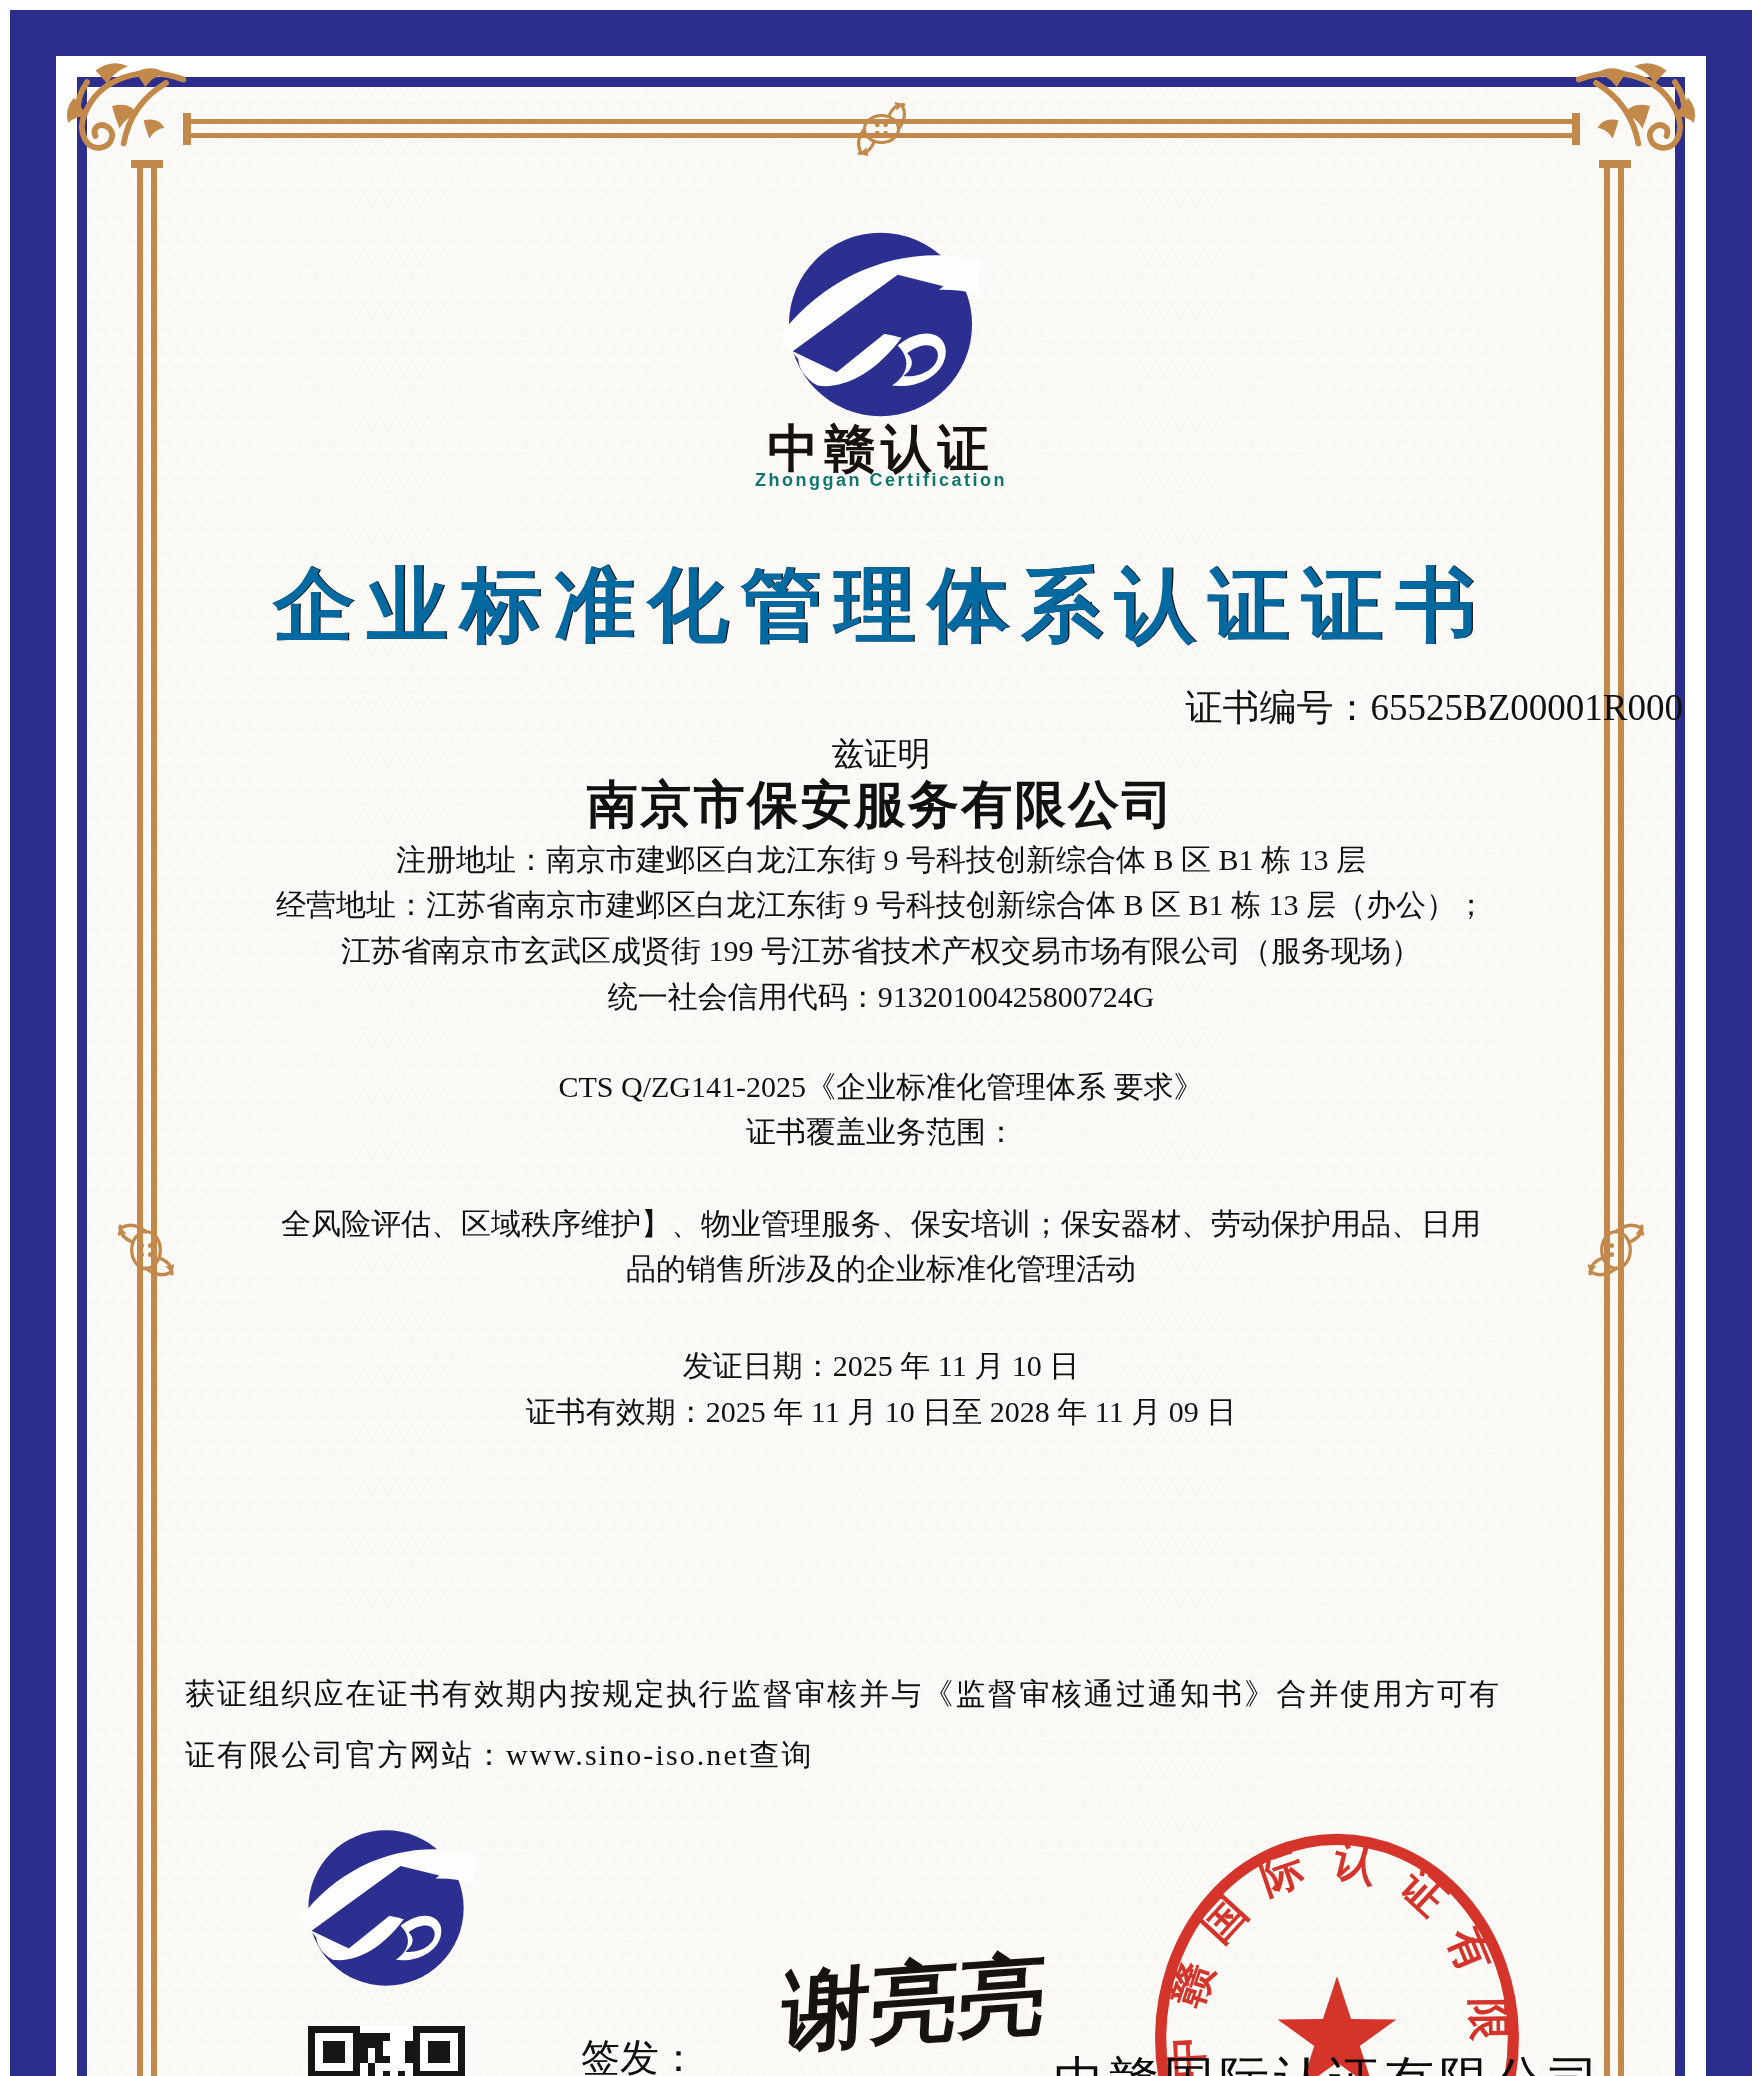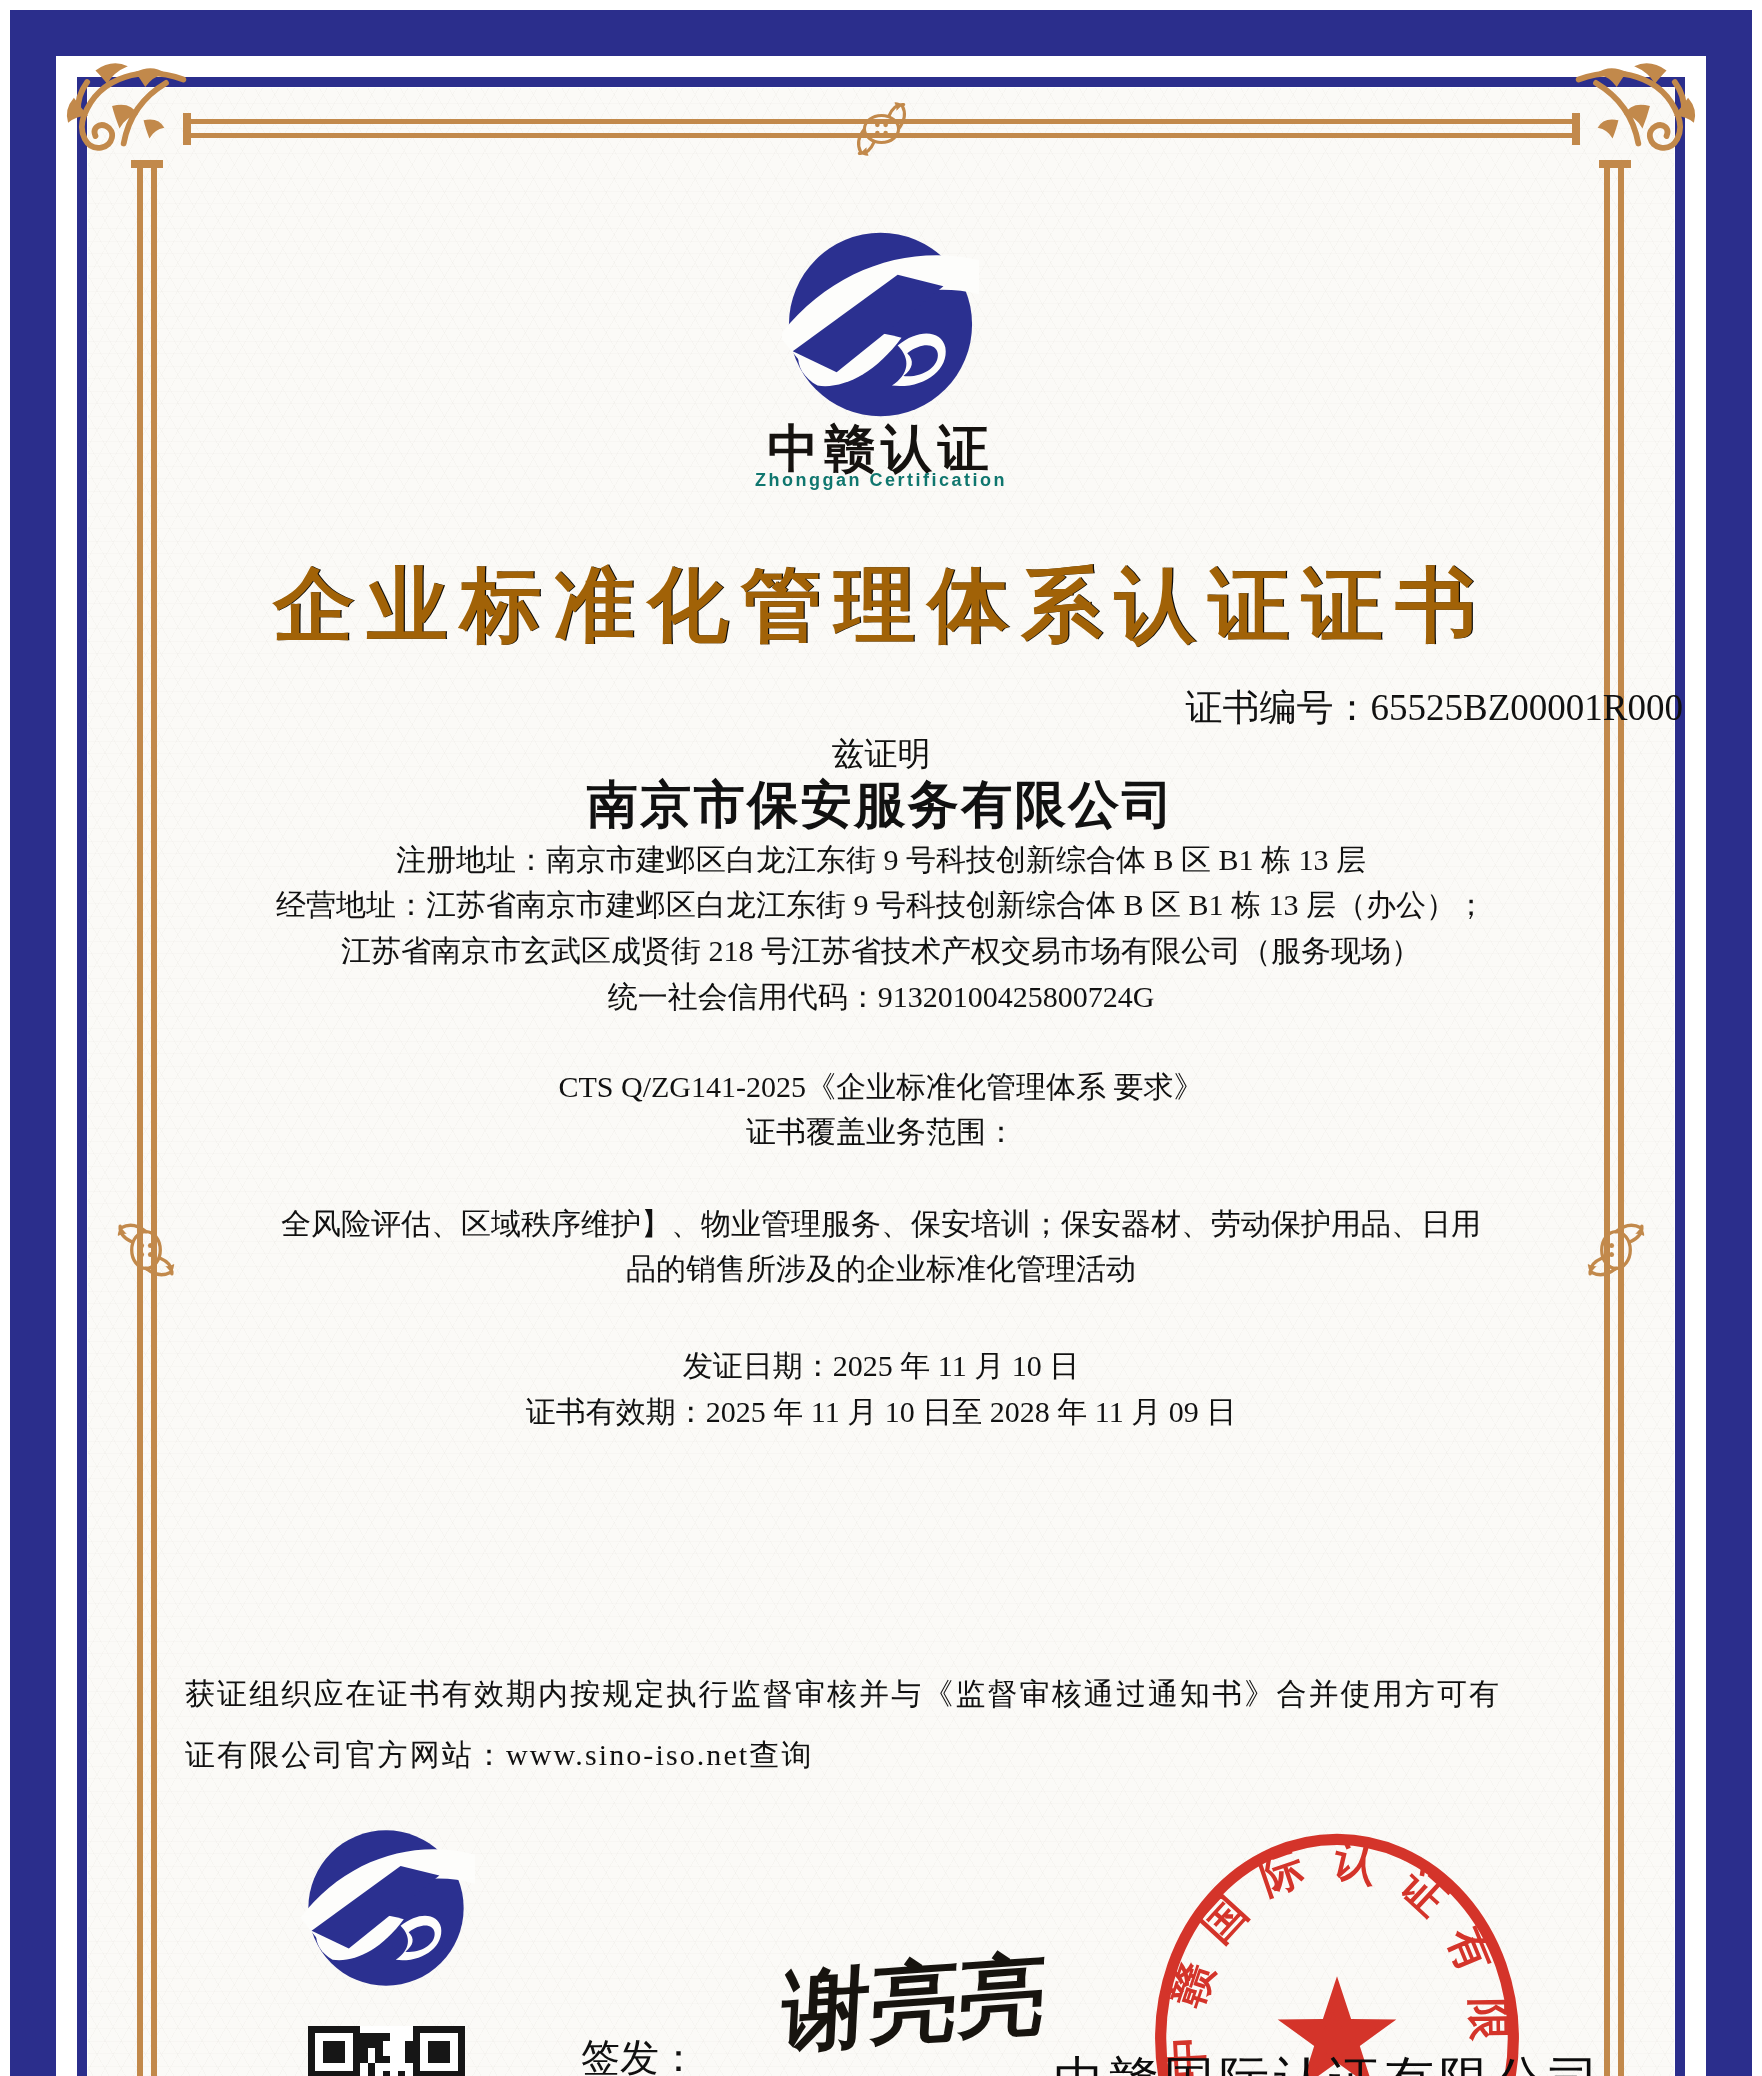--- a/index.html
+++ b/index.html
@@ -15,21 +15,21 @@
     background-image:
       repeating-linear-gradient(60deg, rgba(184,178,166,.07) 0 0.8px, transparent 0.8px 14px),
       repeating-linear-gradient(-60deg, rgba(184,178,166,.07) 0 0.8px, transparent 0.8px 14px),
       repeating-linear-gradient(0deg, rgba(184,178,166,.05) 0 0.8px, transparent 0.8px 12.5px);
   }
   
   .gl{position:absolute;background:#c2894b;z-index:2;}
   .orn{position:absolute;z-index:2;overflow:visible;}
   
   .txt{position:absolute;left:0;right:0;text-align:center;z-index:3;white-space:pre;}
-  .title{font-size:81px;font-weight:bold;letter-spacing:12.5px;color:#a16207;text-shadow:1.2px 0 0 #0d0d0d;}
+  .title{font-size:81px;font-weight:bold;letter-spacing:12.5px;color:#0369a1;text-shadow:1.2px 0 0 #0d0d0d;}
   .certno{position:absolute;right:79px;text-align:left;font-size:37px;z-index:3;white-space:pre;}
   .hereby{font-size:33px;}
   .company{font-size:51px;font-weight:bold;letter-spacing:2.5px;font-family:Liberation Mono, monospace;}
   .info{font-size:30px;}
   .scope{font-size:30px;}
   .date{font-size:30px;}
   .notice{position:absolute;left:185px;width:1400px;z-index:3;font-size:30px;letter-spacing:2.1px;line-height:61px;text-align:left;white-space:pre;}
   .logo-cn{font-size:51px;font-weight:bold;letter-spacing:5.8px;font-family:Liberation Serif, serif;color:#15120f;}
   .logo-en{font-size:18px;font-weight:bold;letter-spacing:2.5px;font-family:"Liberation Sans","DejaVu Sans",sans-serif;color:#0f766e;}
   .sign-label{position:absolute;left:581px;top:2031px;font-size:39px;z-index:3;}
@@ -138,21 +138,21 @@
   <div class="txt logo-cn" style="top:415px">中赣认证</div>
   <div class="txt logo-en" style="top:470px">Zhonggan Certification</div>
 
   <div class="txt title" style="top:552px">企业标准化管理体系认证证书</div>
   <div class="certno" style="top:683px"><span>证书编号：</span><span>65525BZ00001R000</span></div>
   <div class="txt hereby" style="top:732px">兹证明</div>
   <div class="txt company" style="top:771px">南京市保安服务有限公司</div>
 
   <div class="txt info" style="top:840px">注册地址：南京市建邺区白龙江东街 9 号科技创新综合体 B 区 B1 栋 13 层</div>
   <div class="txt info" style="top:885px">经营地址：江苏省南京市建邺区白龙江东街 9 号科技创新综合体 B 区 B1 栋 13 层（办公）；</div>
-  <div class="txt info" style="top:931px">江苏省南京市玄武区成贤街 218 号江苏省技术产权交易市场有限公司（服务现场）</div>
+  <div class="txt info" style="top:931px">江苏省南京市玄武区成贤街 199 号江苏省技术产权交易市场有限公司（服务现场）</div>
   <div class="txt info" style="top:977px">统一社会信用代码：91320100425800724G</div>
   <div class="txt info" style="top:1067px">CTS Q/ZG141-2025《企业标准化管理体系 要求》</div>
   <div class="txt info" style="top:1112px">证书覆盖业务范围：</div>
 
   <div class="txt scope" style="top:1204px">全风险评估、区域秩序维护】、物业管理服务、保安培训；保安器材、劳动保护用品、日用</div>
   <div class="txt scope" style="top:1249px">品的销售所涉及的企业标准化管理活动</div>
 
   <div class="txt date" style="top:1346px">发证日期：2025 年 11 月 10 日</div>
   <div class="txt date" style="top:1392px">证书有效期：2025 年 11 月 10 日至 2028 年 11 月 09 日</div>
 

